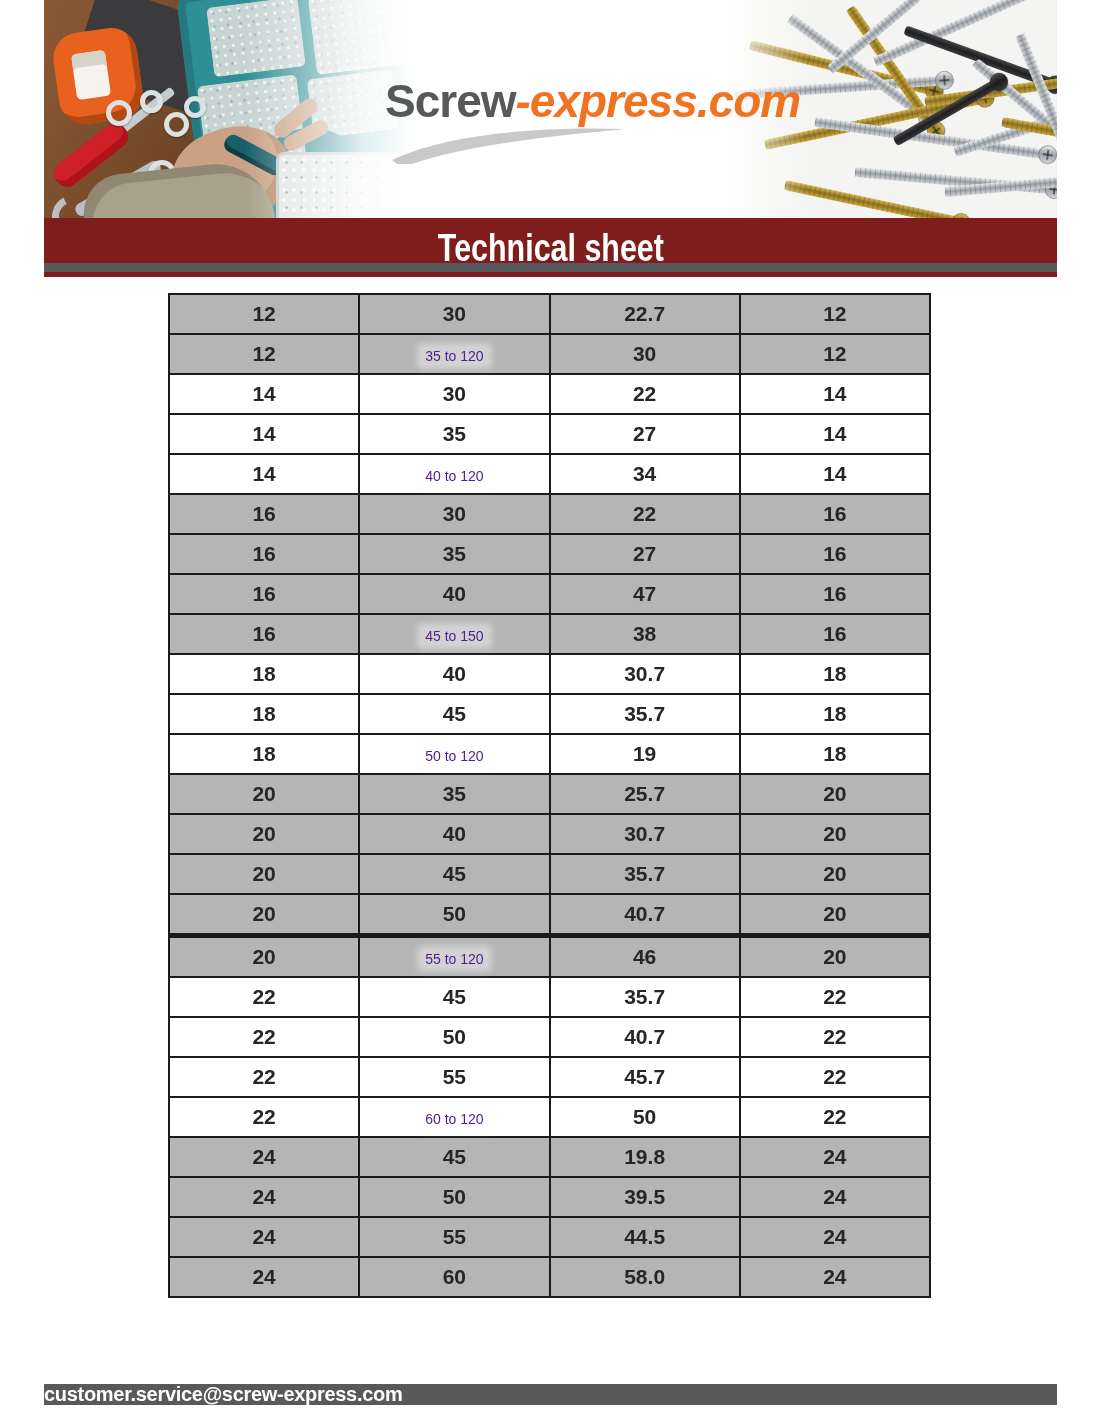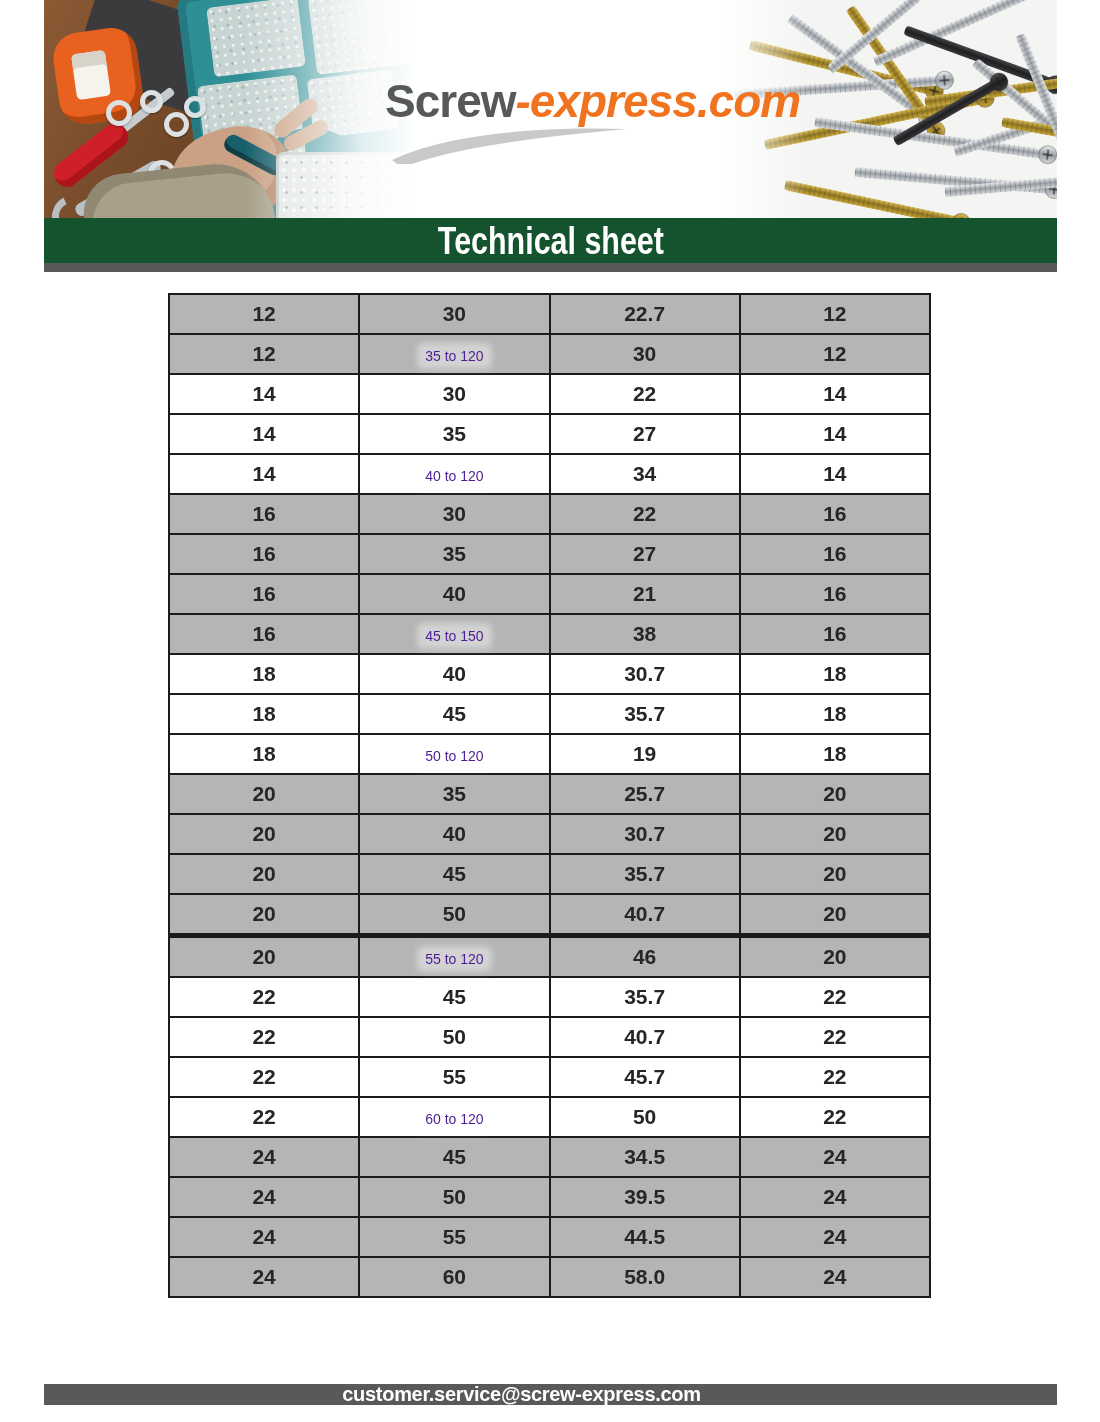--- a/index.html
+++ b/index.html
@@ -38,39 +38,39 @@
   .photo-right .fade{position:absolute;inset:0;background:linear-gradient(to right, #ffffff 0%, rgba(255,255,255,0) 26%);}
 
   
   .logo{position:absolute;left:385px;top:78px;width:350px;height:80px;}
   .logo-text{font-size:46px;font-weight:700;line-height:1;white-space:nowrap;letter-spacing:-1px;}
   .logo-primary{color:#57585a;}
   .logo-secondary{color:#f0731f;font-style:italic;}
   .logo-swoosh{position:absolute;left:3px;top:46px;width:240px;height:40px;}
 
   
-  .banner{position:absolute;left:44px;top:218px;width:1013px;height:45px;background:#14532d;
+  .banner{position:absolute;left:44px;top:218px;width:1013px;height:59px;background:#7f1d1d;
           display:flex;align-items:center;justify-content:center;}
   .banner-title{color:#ffffff;font-size:39px;font-weight:800;line-height:1;letter-spacing:0;
           transform:scaleX(.78);transform-origin:center;white-space:nowrap;}
   .banner-strip{position:absolute;left:44px;top:263px;width:1013px;height:9px;background:#58595b;}
 
   
   .table-wrap{position:absolute;left:168px;top:293px;width:763px;}
   table.spec{border-collapse:collapse;width:763px;table-layout:fixed;}
   table.spec td{border:2px solid #1b1b1b;height:38px;text-align:center;vertical-align:middle;
       font-size:21px;font-weight:700;color:#262626;padding:0;}
   table.spec tr.shaded td{background:#b5b5b5;}
   table.spec tr.thick-top td{border-top-width:5px;}
   table.spec td span.range{font-size:14px;font-weight:400;color:#4c1d95;
       background:rgba(255,255,255,.4);box-shadow:0 0 6px 4px rgba(255,255,255,.4);padding:1px 4px;border-radius:2px;}
 
   
   .footer{position:absolute;left:44px;top:1384px;width:1013px;height:21px;background:#58595b;
-          display:flex;align-items:center;justify-content:center;}
+          display:flex;align-items:center;justify-content:flex-start;}
   .footer-email{color:#ffffff;font-size:20px;font-weight:700;margin-right:58px;letter-spacing:-.3px;}
 </style>
 </head>
 <body>
 
 <div class="page">
 
   <div class="header">
 
     <div class="photo photo-left">
@@ -312,21 +312,21 @@
           </tr>
           <tr class="shaded">
             <td>16</td>
             <td>35</td>
             <td>27</td>
             <td>16</td>
           </tr>
           <tr class="shaded">
             <td>16</td>
             <td>40</td>
-            <td>21</td>
+            <td>47</td>
             <td>16</td>
           </tr>
           <tr class="shaded">
             <td>16</td>
             <td><span class="range">45 to 150</span></td>
             <td>38</td>
             <td>16</td>
           </tr>
           <tr>
             <td>18</td>
@@ -396,21 +396,21 @@
           </tr>
           <tr>
             <td>22</td>
             <td><span class="range">60 to 120</span></td>
             <td>50</td>
             <td>22</td>
           </tr>
           <tr class="shaded">
             <td>24</td>
             <td>45</td>
-            <td>34.5</td>
+            <td>19.8</td>
             <td>24</td>
           </tr>
           <tr class="shaded">
             <td>24</td>
             <td>50</td>
             <td>39.5</td>
             <td>24</td>
           </tr>
           <tr class="shaded">
             <td>24</td>

